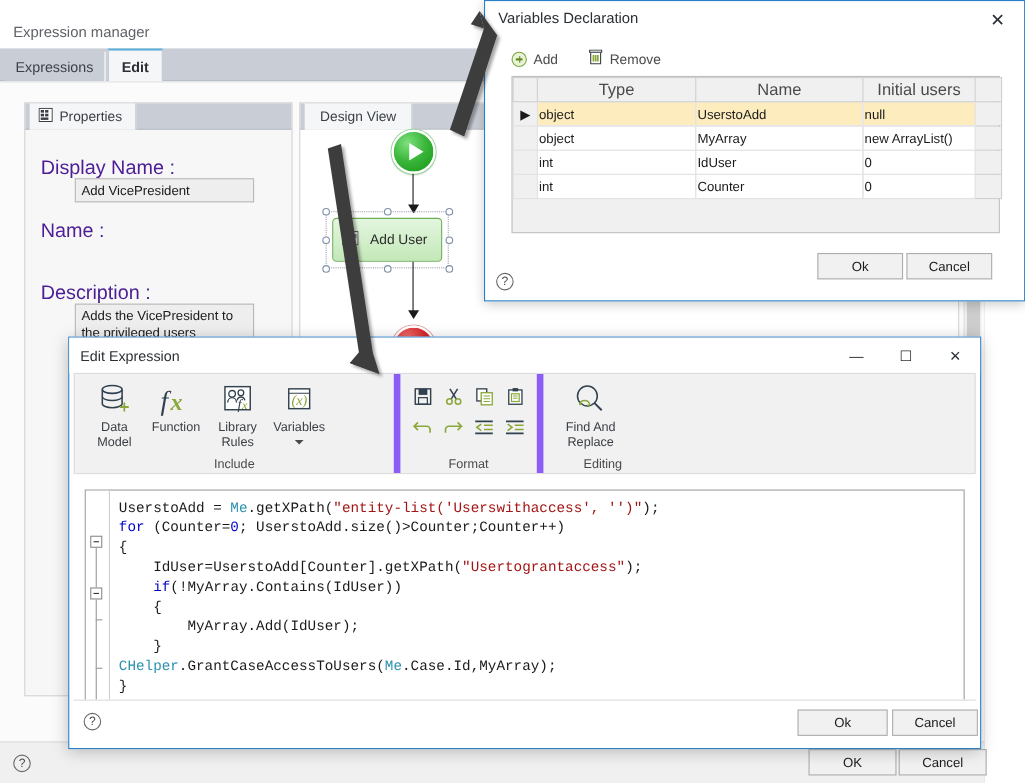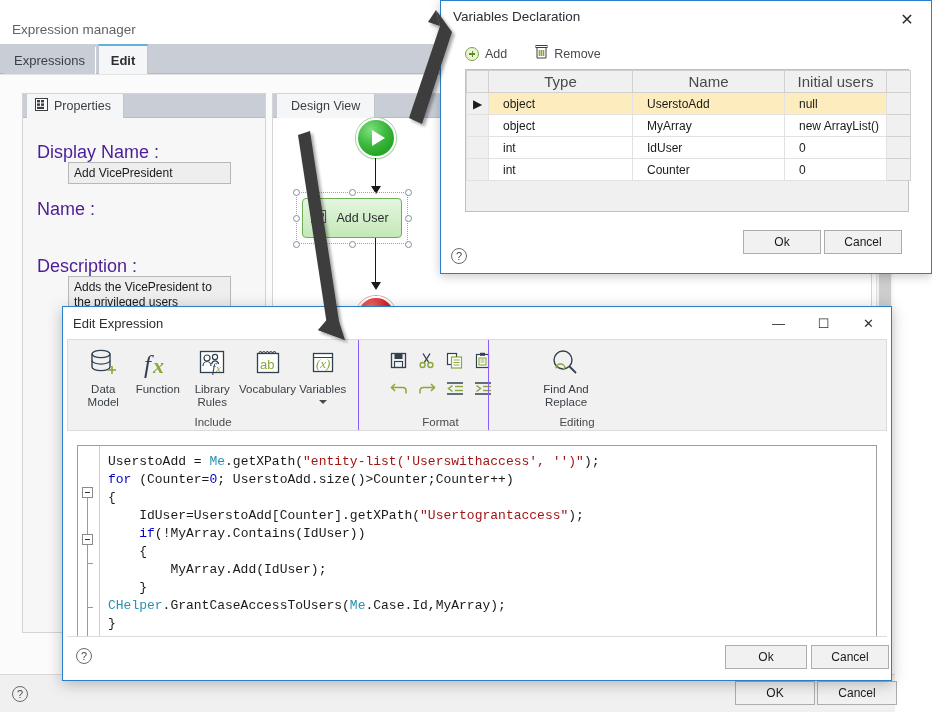--- a/index.html
+++ b/index.html
@@ -192,21 +192,21 @@
     border-collapse: collapse;
   }
   .vtable table { width: 100%; border-collapse: collapse; table-layout: fixed; }
   .vtable th {
     background: #f0f0f0; border: 1px solid #d0d0d0;
     font-weight: normal; font-size: 15px; color: #4a4a4a; height: 22px;
   }
   .vtable td {
     border: 1px solid #e2e2e2; background: #ffffff;
     font-size: 12px; color: #1a1a1a; height: 22px;
-    padding: 0 14px; white-space: nowrap; overflow: hidden;
+    padding: 0 1px; white-space: nowrap; overflow: hidden;
   }
   .vtable tr.sel td {
     background: #fdecbe; border-top: 1px dotted #6a6a6a; border-bottom: 1px dotted #6a6a6a;
   }
   .rowhdr { width: 22px; background: #f0f0f0 !important; padding: 0 !important;
             text-align: center; color: #333; font-size: 9px; }
   .vtable tr.sel .rowhdr { background: #f0f0f0 !important; border-top: 1px solid #e2e2e2; border-bottom: 1px solid #e2e2e2; }
   .colpad { width: 24px; background: #f0f0f0 !important; border: 1px solid #d0d0d0 !important; }
 
   
@@ -224,21 +224,21 @@
     width: 45px; height: 32px; display: flex; align-items: center; justify-content: center;
     font-size: 13px; color: #2b2f34;
   }
 
   .ribbon {
     position: absolute; left: 4px; top: 32px; right: 4px; height: 92px;
     background: #f1f1f1; border: 1px solid #dcdcdc;
     display: flex;
   }
   .rgroup { position: relative; height: 100%; display: flex; flex-direction: column; }
-  .rgroup + .rgroup { border-left: 1px solid #8b5cf6; padding-left: 34px; }
+  .rgroup + .rgroup { border-left: 6px solid #8b5cf6; }
   .rgroup-items { flex: 1; display: flex; align-items: flex-start; padding: 6px 8px 0; }
   .rgroup-title {
     height: 17px; text-align: center; font-size: 11.5px; color: #4a4a4a;
     display: flex; align-items: center; justify-content: center;
   }
   .bigbtn {
     width: 56px; display: flex; flex-direction: column; align-items: center; gap: 3px;
     font-size: 11.5px; color: #3a3f45; text-align: center; line-height: 1.15;
   }
   .bigbtn .ic { height: 34px; display: flex; align-items: flex-end; justify-content: center; }
@@ -508,30 +508,20 @@
                 <path d="M8 18 a4 4.5 0 0 1 8 0" fill="none" stroke="#32414f" stroke-width="1.2"></path>
                 <circle cx="20" cy="9" r="2.6" fill="none" stroke="#32414f" stroke-width="1.2"></circle>
                 <path d="M16.6 16 a3.6 4 0 0 1 7 0" fill="none" stroke="#32414f" stroke-width="1.2"></path>
                 <text x="17" y="24" font-family="Liberation Serif, serif" font-style="italic" font-size="13" fill="#32414f">f</text>
                 <text x="21" y="24" font-family="Liberation Serif, serif" font-style="italic" font-size="11" fill="#8aa83a">x</text>
               </svg>
             </span>
             <span>Library Rules</span>
           </div>
 
-          <div class="bigbtn">
-            <span class="ic">
-              <svg width="34" height="32" viewBox="0 0 34 32">
-                <rect x="6.5" y="5.5" width="21" height="19" fill="#fff" stroke="#32414f" stroke-width="1.3"></rect>
-                <path d="M8 5.5 a1.4 2 0 0 1 2.8 0 M11.5 5.5 a1.4 2 0 0 1 2.8 0 M15 5.5 a1.4 2 0 0 1 2.8 0 M18.5 5.5 a1.4 2 0 0 1 2.8 0 M22 5.5 a1.4 2 0 0 1 2.8 0" fill="none" stroke="#32414f" stroke-width="1.1"></path>
-                <text x="9" y="21" font-family="Liberation Sans, sans-serif" font-size="13" fill="#8aa83a">ab</text>
-              </svg>
-            </span>
-            <span>Vocabulary</span>
-          </div>
 
           <div class="bigbtn">
             <span class="ic">
               <svg width="34" height="32" viewBox="0 0 34 32">
                 <rect x="7.5" y="5.5" width="19" height="18" fill="#fff" stroke="#32414f" stroke-width="1.3"></rect>
                 <line x1="7.5" y1="9.5" x2="26.5" y2="9.5" stroke="#32414f" stroke-width="1"></line>
                 <text x="10" y="20" font-family="Liberation Serif, serif" font-style="italic" font-size="13" fill="#8aa83a">(x)</text>
               </svg>
             </span>
             <span>Variables</span>

